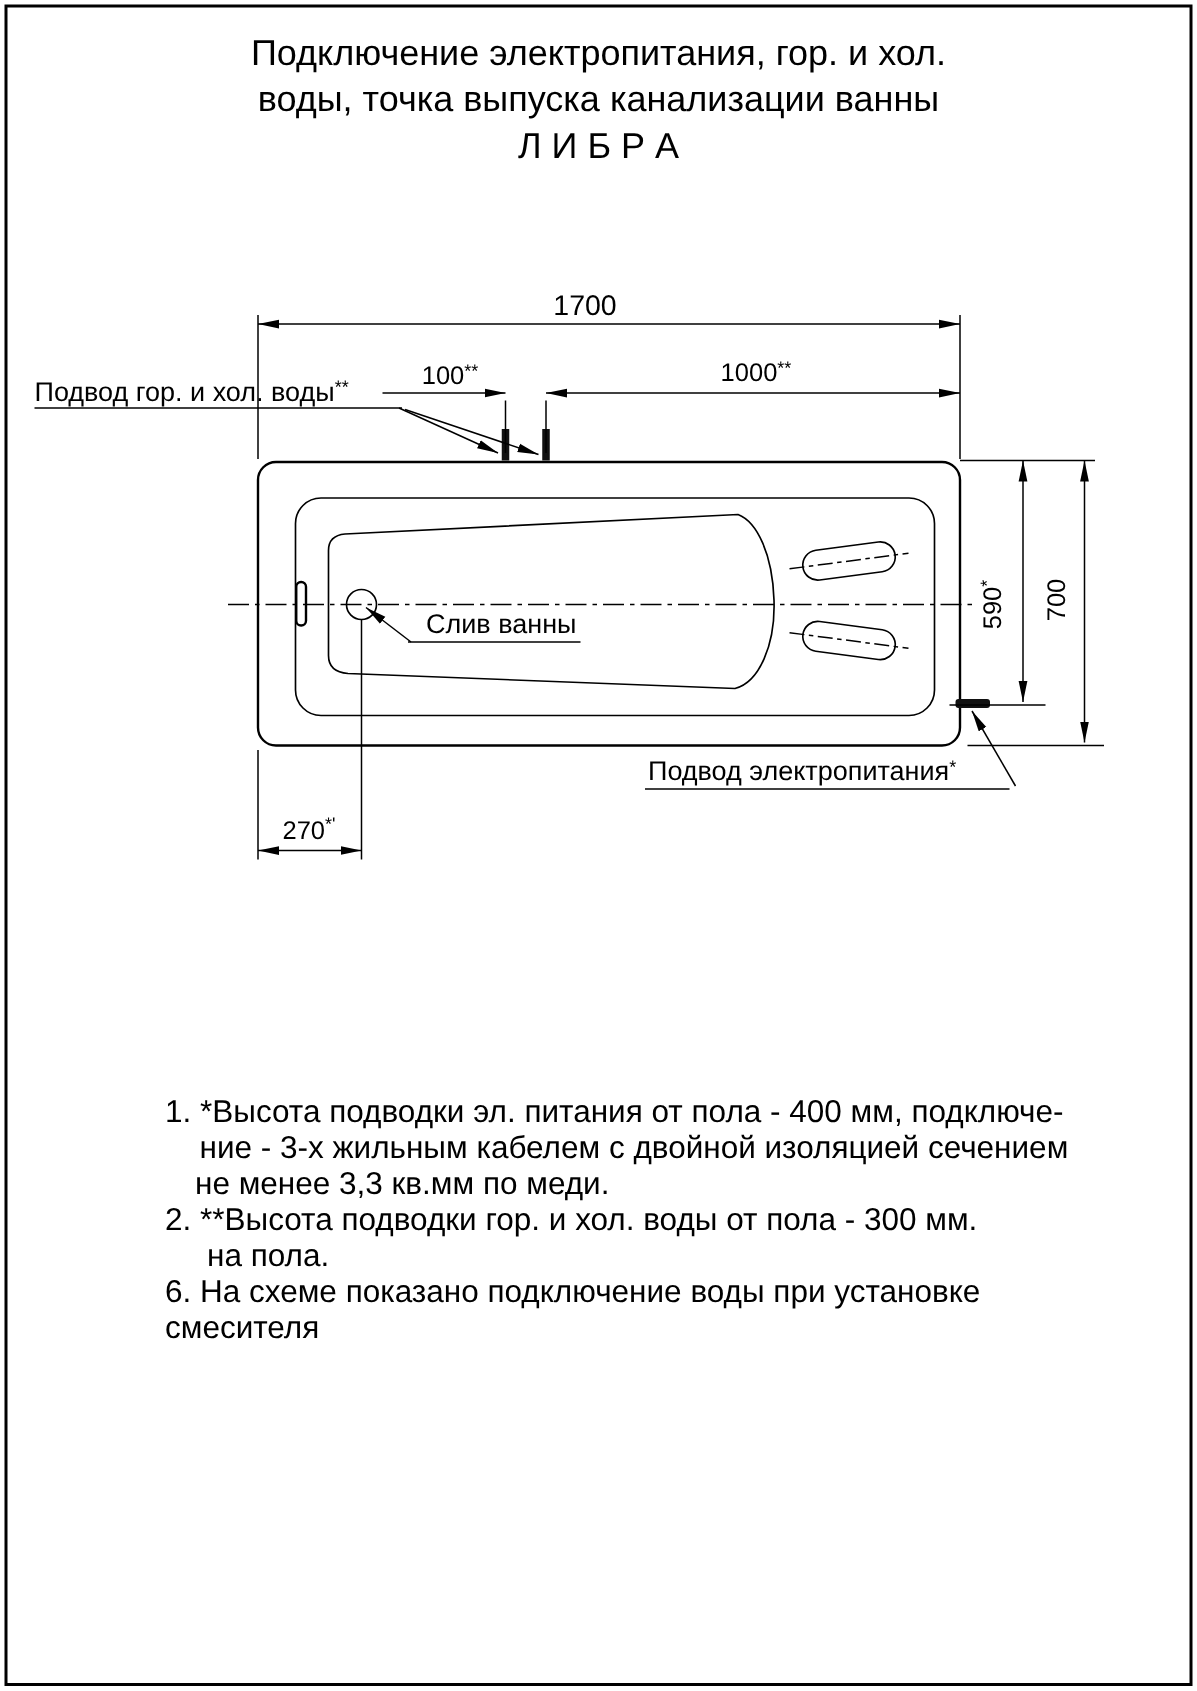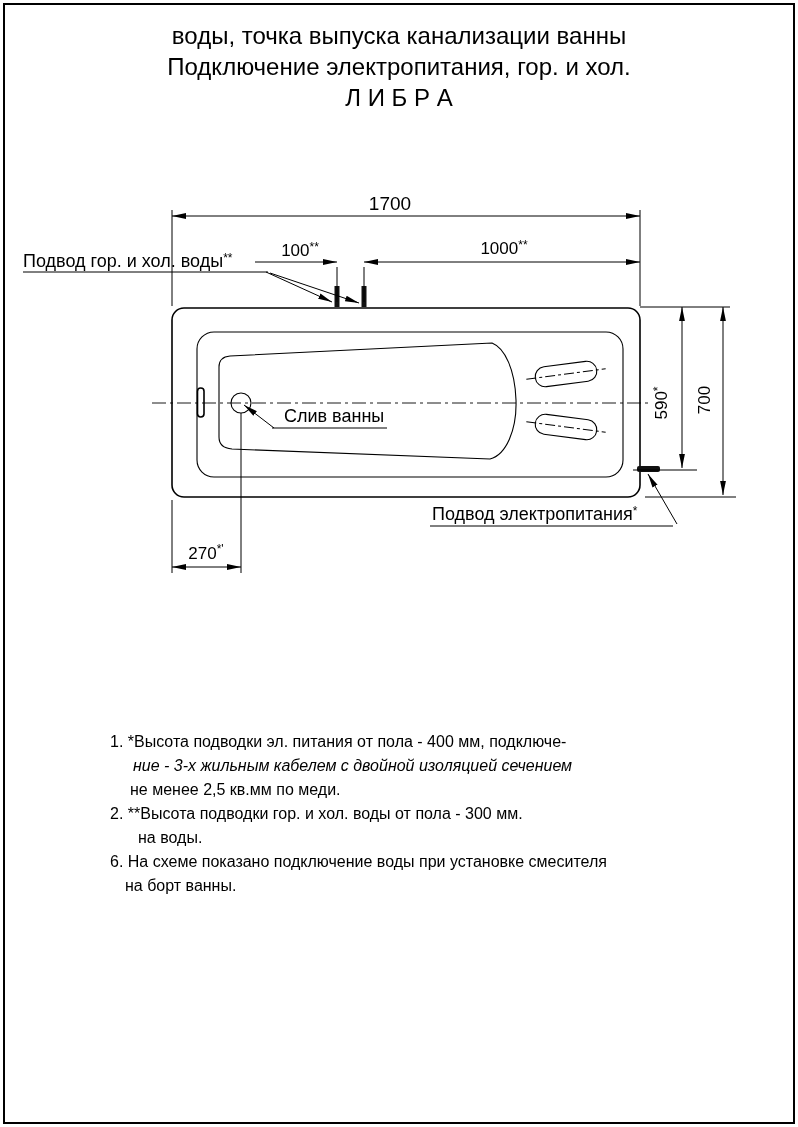--- a/index.html
+++ b/index.html
@@ -7,35 +7,35 @@
         font-family:"Liberation Sans", sans-serif;overflow:hidden;}
   .frame{position:absolute;left:3px;top:3px;right:3px;bottom:3px;border:2px solid #000;}
   .title{position:absolute;left:0;right:0;top:20px;text-align:center;
          font-size:24px;line-height:31px;color:#000;}
   .drawing{position:absolute;left:0;top:0;}
   .drawing text{fill:#000;font-family:"Liberation Sans", sans-serif;font-size:17px;}
   .drawing .lbl{font-size:18px;}
   .drawing .big{font-size:19px;}
   .drawing .sup{font-size:12px;}
   .notes{position:absolute;left:110px;top:730px;width:640px;
-         font-size:16px;line-height:24px;color:#000;}
-  .ind-a{padding-left:23px;font-style:italic;}
+         font-size:21px;line-height:24px;color:#000;}
+  .ind-a{padding-left:23px;}
   .ind-b{padding-left:20px;}
   .ind-c{padding-left:28px;}
   .ind-d{padding-left:15px;}
 </style>
 </head>
 <body>
 
 <div class="page">
   <div class="frame"></div>
 
   <div class="title">
+    <div>Подключение электропитания, гор. и хол.</div>
     <div>воды, точка выпуска канализации ванны</div>
-    <div>Подключение электропитания, гор. и хол.</div>
     <div>Л И Б Р А</div>
   </div>
 
   <svg class="drawing" width="798" height="1127" viewBox="0 0 798 1127">
     <defs>
       <marker id="arr" viewBox="0 0 12 6" refX="12" refY="3" markerWidth="14" markerHeight="7" orient="auto-start-reverse">
         <path d="M0,0.5 L12,3 L0,5.5 Z" fill="#000"></path>
       </marker>
     </defs>
 
@@ -110,19 +110,18 @@
     <text x="23" y="267" class="lbl"><tspan>Подвод гор. и хол. воды</tspan><tspan class="sup" dy="-5">**</tspan></text>
 
     <text x="284" y="422" class="lbl">Слив ванны</text>
 
     <text x="432" y="520" class="lbl"><tspan>Подвод электропитания</tspan><tspan class="sup" dy="-5">*</tspan></text>
   </svg>
 
   <div class="notes">
     <div>1. *Высота подводки эл. питания от пола - 400 мм, подключе-</div>
     <div class="ind-a">ние - 3-х жильным кабелем с двойной изоляцией сечением</div>
-    <div class="ind-b">не менее 2,5 кв.мм по меди.</div>
+    <div class="ind-b">не менее 3,3 кв.мм по меди.</div>
     <div>2. **Высота подводки гор. и хол. воды от пола - 300 мм.</div>
-    <div class="ind-c">на воды.</div>
+    <div class="ind-c">на пола.</div>
     <div>6. На схеме показано подключение воды при установке смесителя</div>
-    <div class="ind-d">на борт ванны.</div>
   </div>
 </div>
 
 </body></html>

